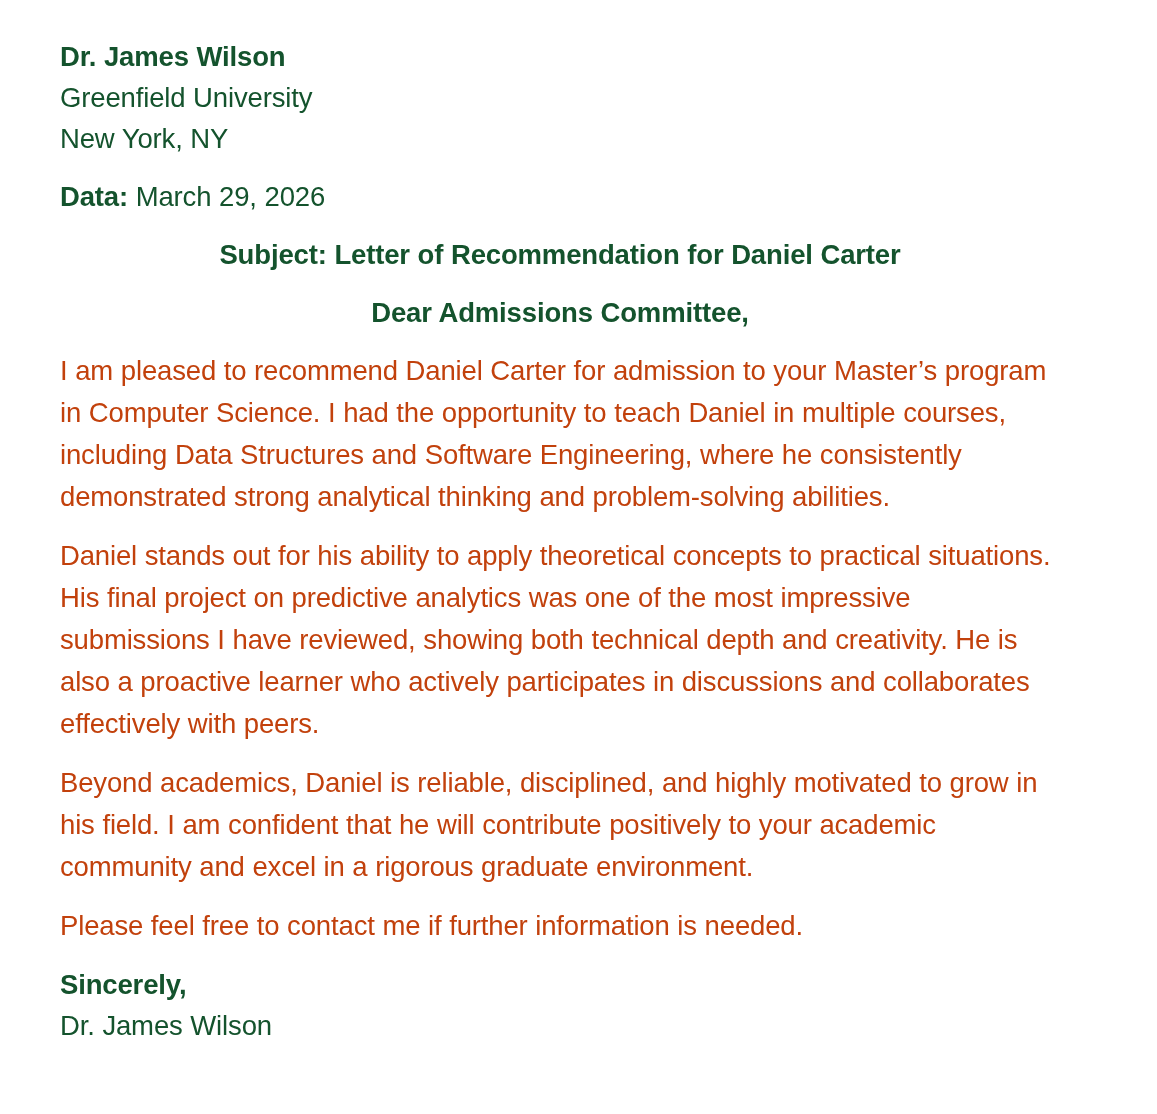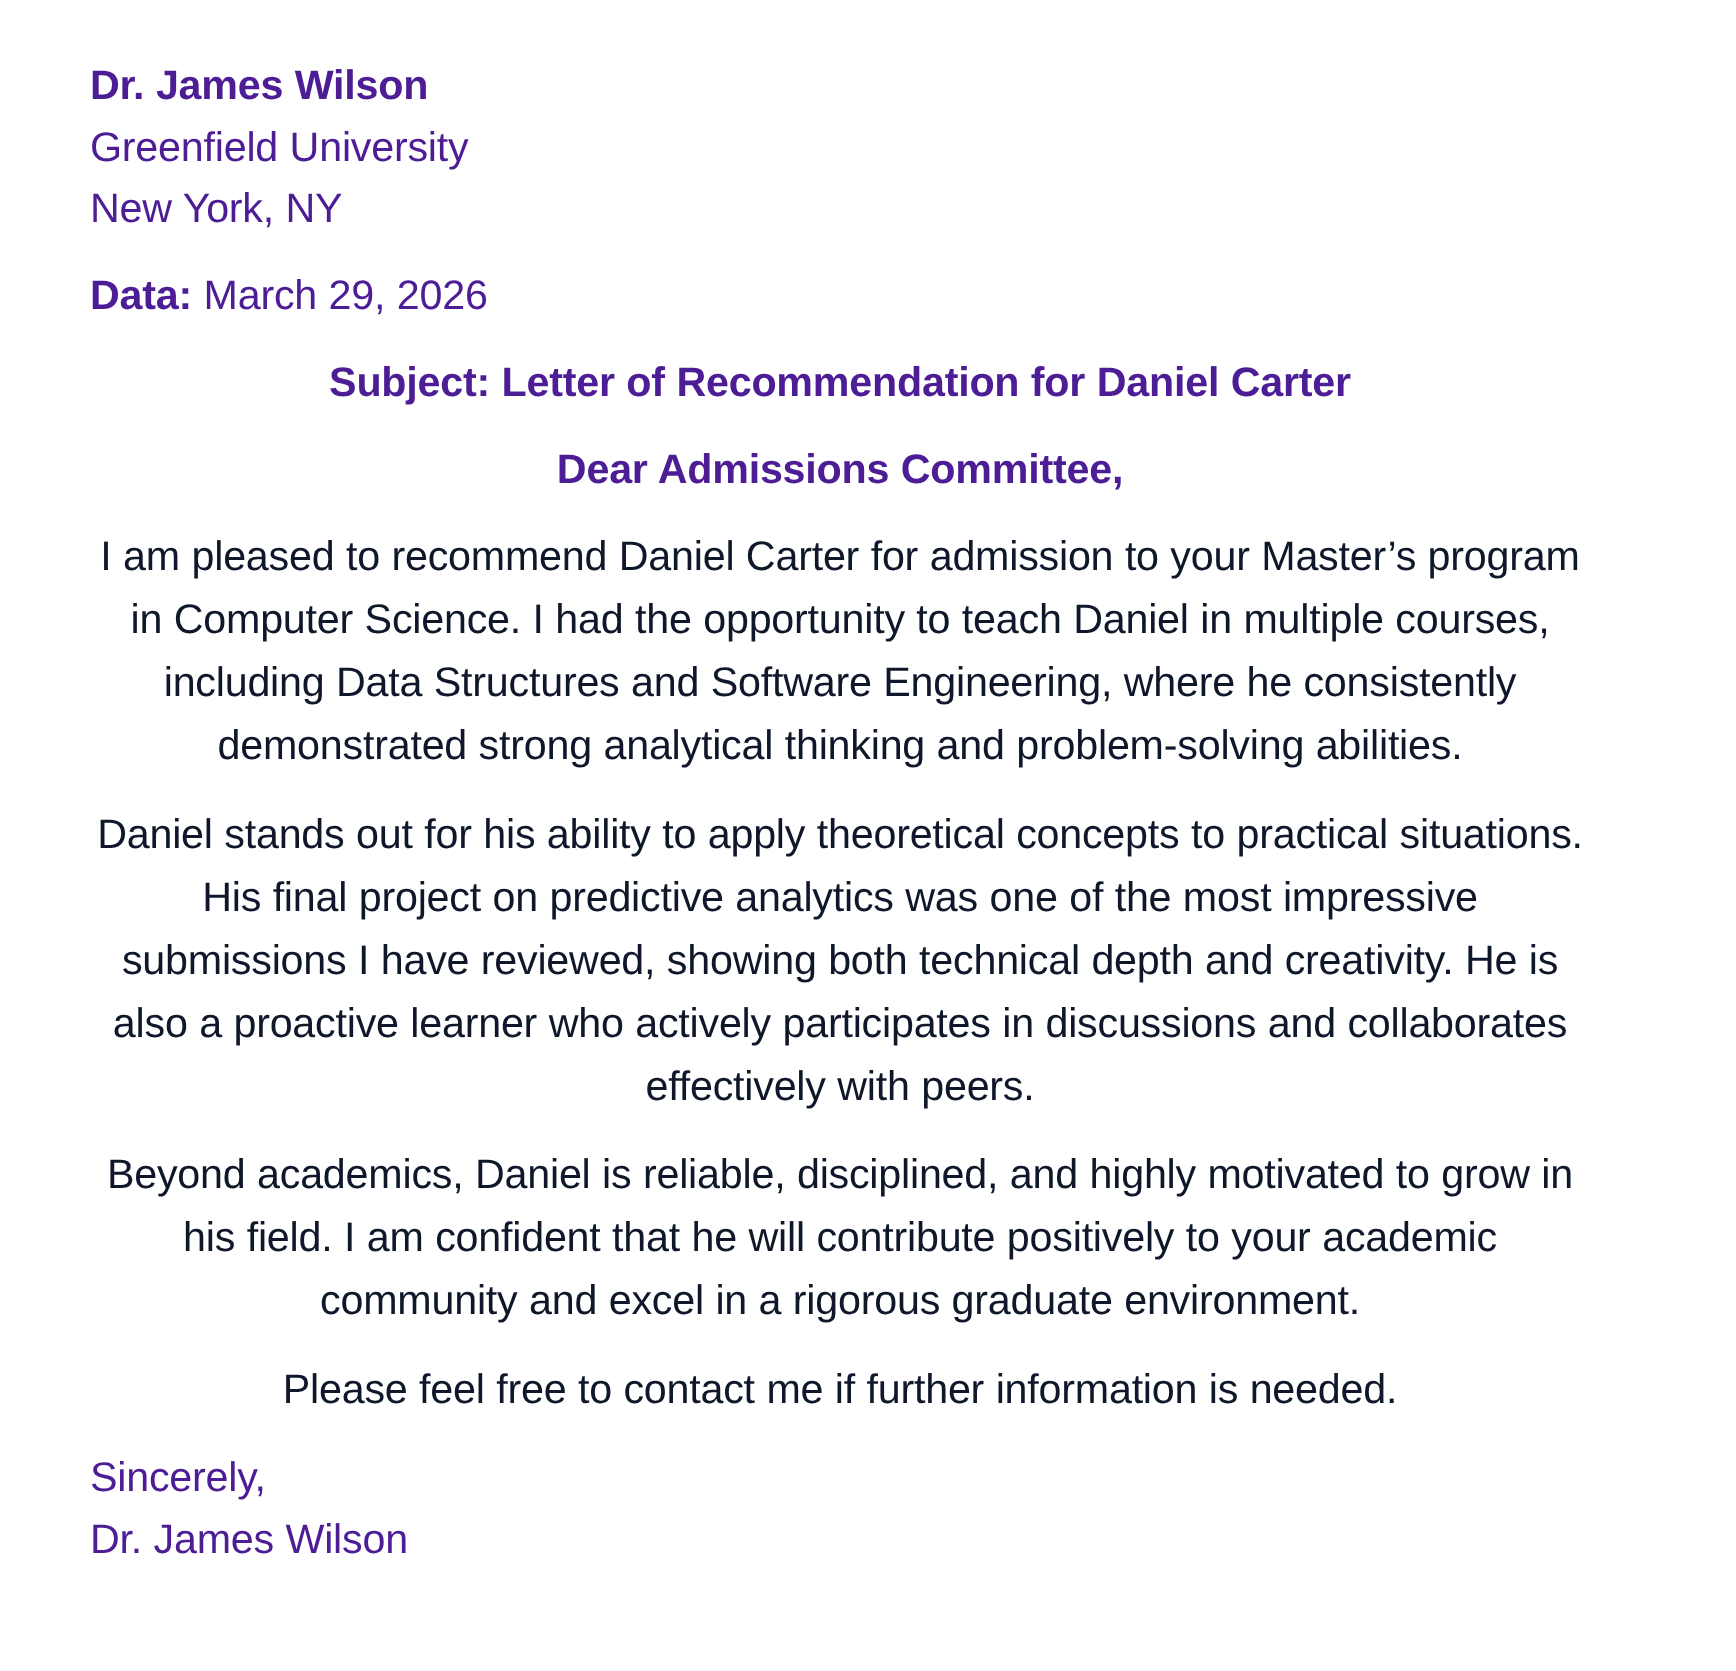--- a/index.html
+++ b/index.html
@@ -29,21 +29,21 @@
   .doc {
     width: 1000px;
   }
 
   
   .line {
     font-size: 27.5px;
     line-height: 41px;
     letter-spacing: -0.15px;
     word-spacing: 0.2px;
-    color: #4c1d95;
+    color: #14532d;
     white-space: pre-wrap;
   }
 
   .bold {
     font-weight: bold;
     text-align: center;
   }
 
   
   .address-block {
@@ -63,41 +63,41 @@
   .gap-line {
     margin: 17px 0 0 0;
   }
 
   
   .para {
     font-size: 27.5px;
     line-height: 42px;
     letter-spacing: -0.15px;
     word-spacing: 0.2px;
-    color: #0f172a;
+    color: #c2410c;
     margin: 17px 0 0 0;
-    text-align: center;
+    text-align: left;
     hyphens: none;
   }
 
   .para:first-child {
     margin-top: 0;
   }
 
   
   .closing-block {
     margin: 17px 0 0 0;
   }
 
   .closing-block .line {
     margin: 0;
   }
 
   .closing-block .line.sign-off {
-    font-weight: normal;
+    font-weight: bold;
   }
 
   .label-bold {
     font-weight: bold;
   }
 </style>
 </head>
 <body>
 
 <div class="page">

